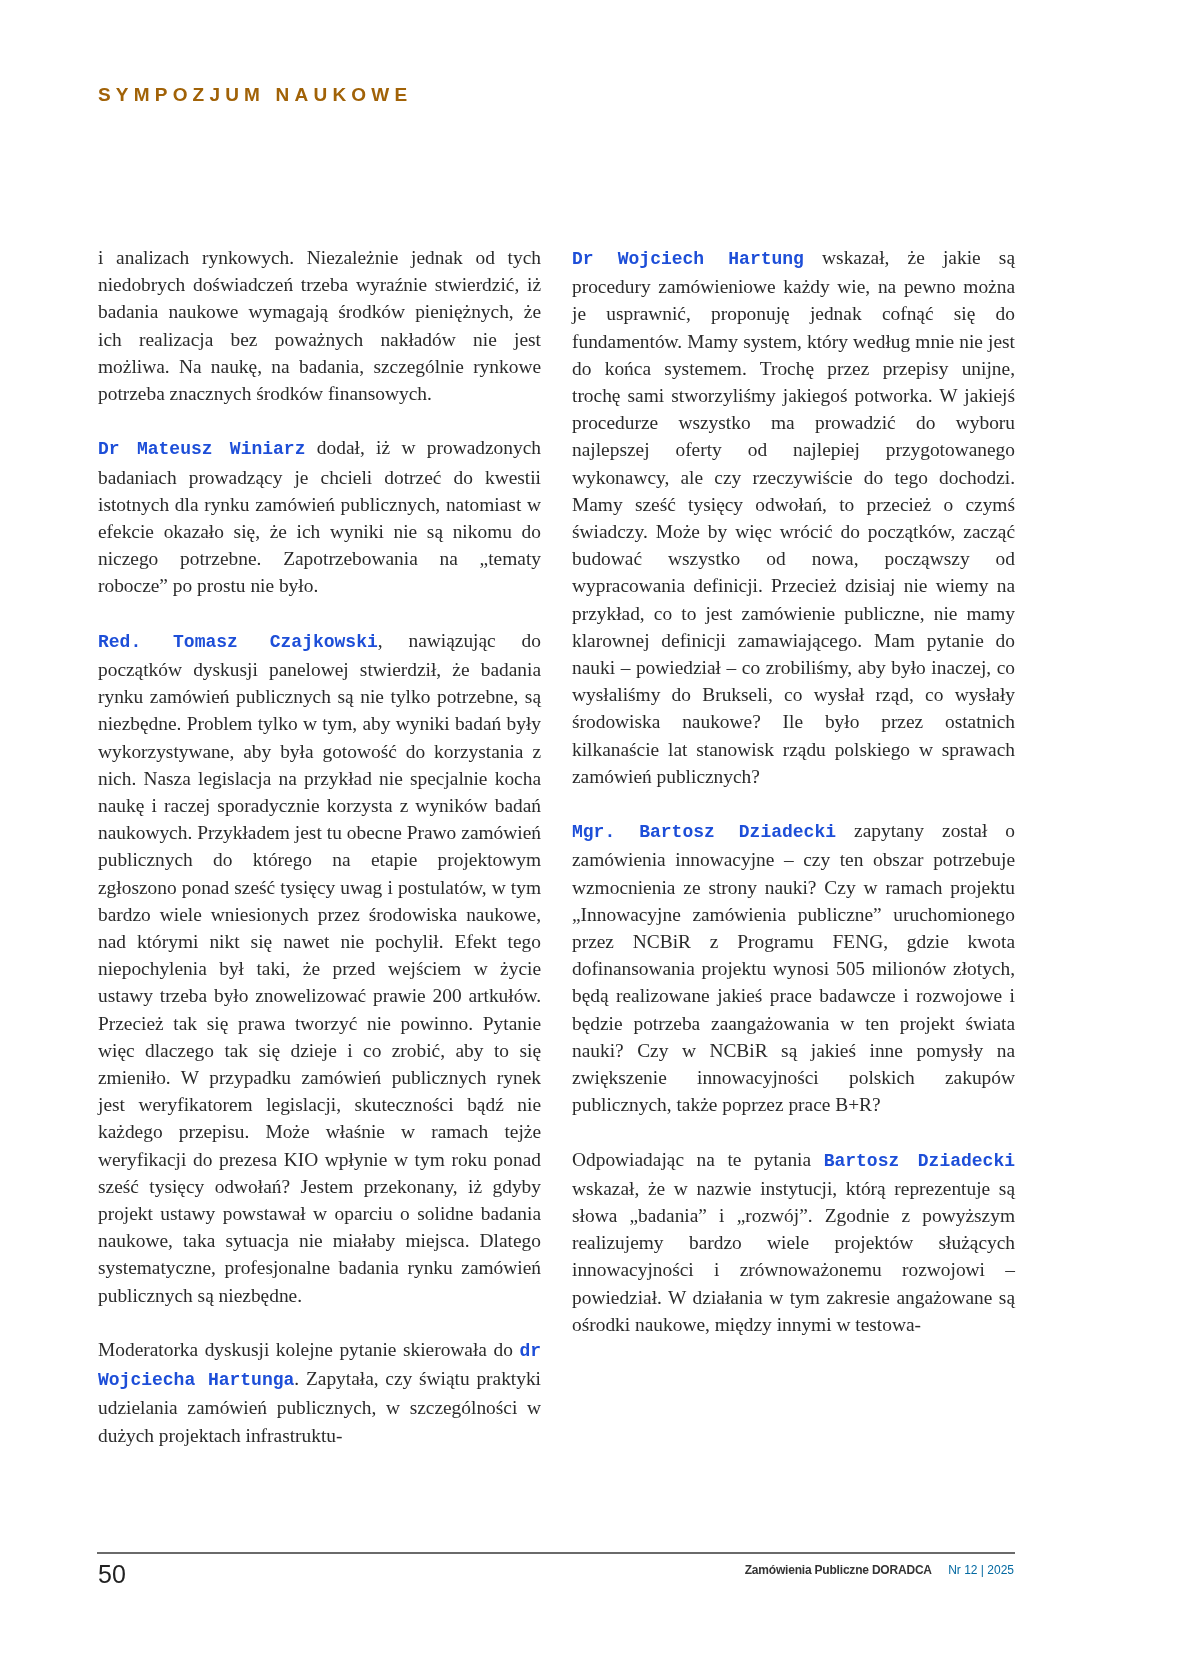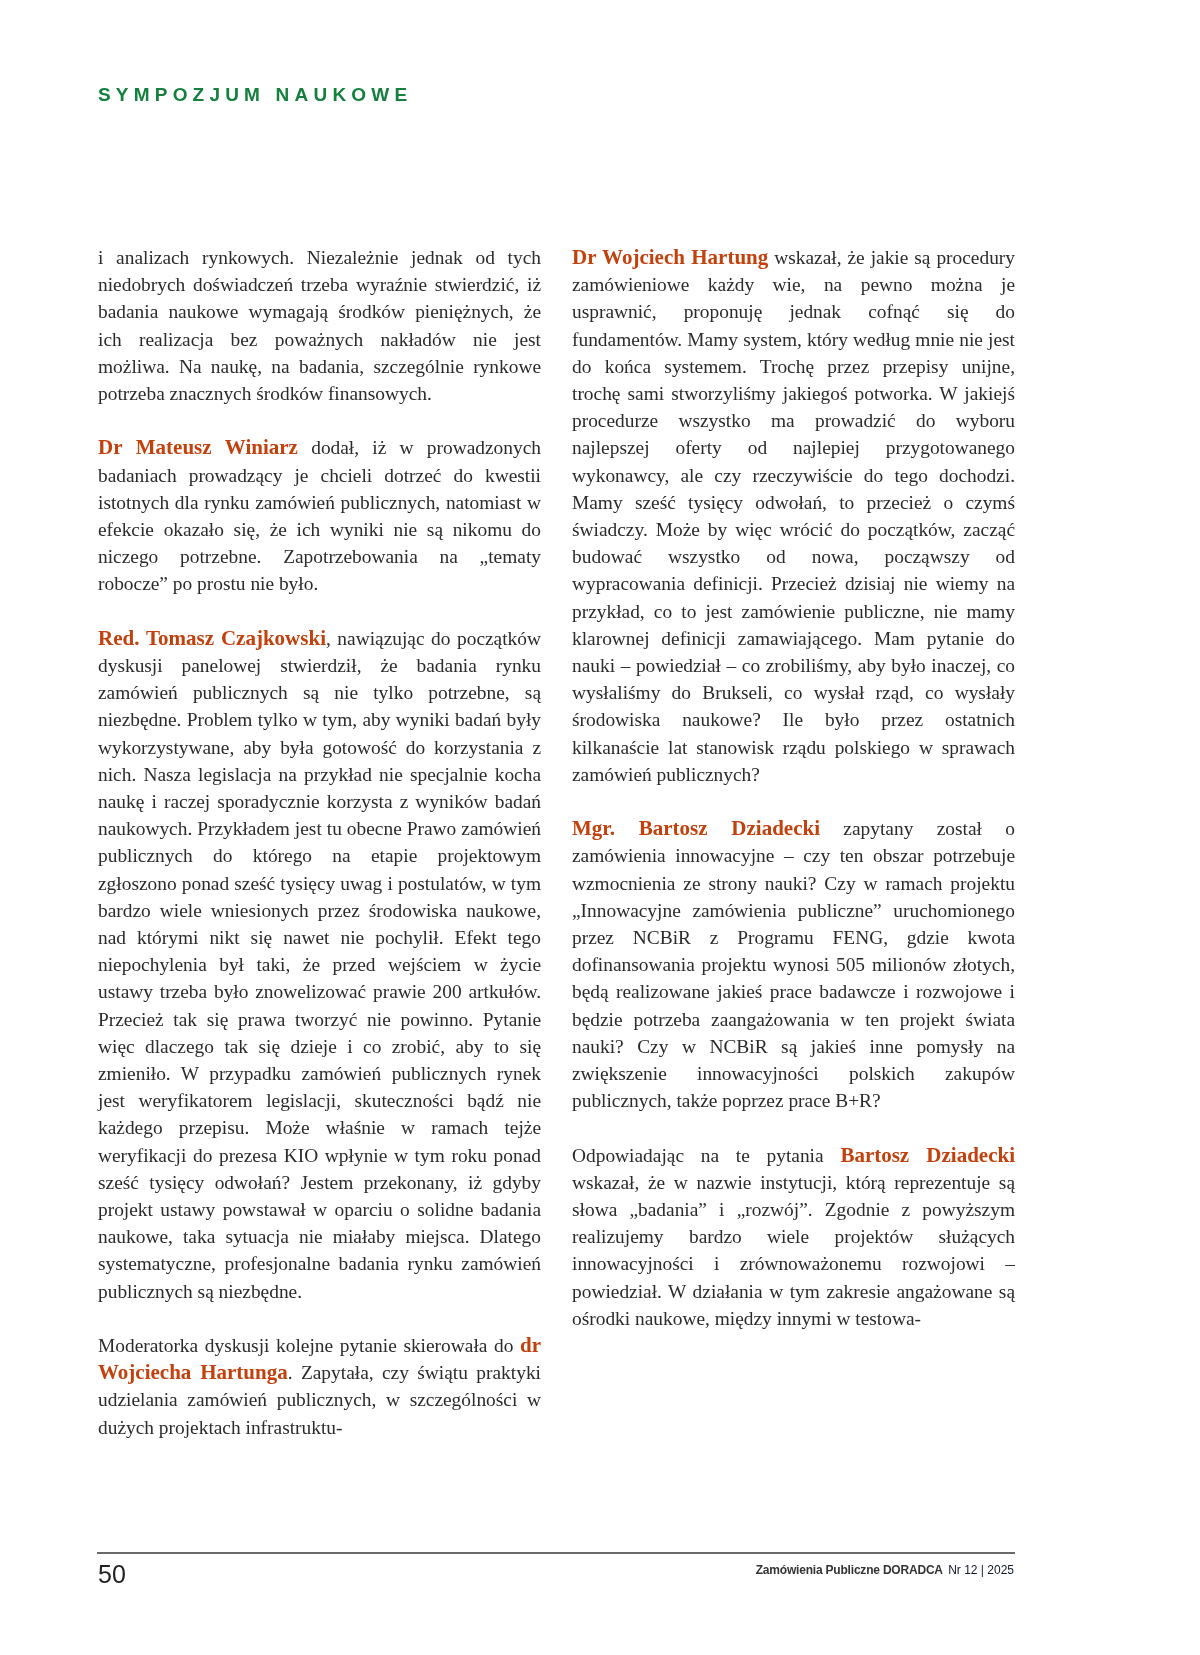--- a/index.html
+++ b/index.html
@@ -1,49 +1,49 @@
 <!DOCTYPE html>
 <html><head>
 <meta charset="utf-8">
 <style>
   html, body { margin: 0; padding: 0; background: #ffffff; }
   body { width: 1200px; height: 1655px; position: relative; overflow: hidden; }
   .section-title {
     position: absolute; left: 98px; top: 84px;
     font-family: "Liberation Sans", sans-serif; font-weight: bold;
-    font-size: 19px; letter-spacing: 5.2px; color: #15803d; text-align: right;
+    font-size: 19px; letter-spacing: 5.2px; color: #a16207; text-align: right;
   }
   .column {
     position: absolute; top: 244px; width: 443px;
     font-family: "Liberation Serif", serif; font-size: 19.4px;
     line-height: 27.2px; color: #2b2b2b; text-align: justify;
     hyphens: manual;
   }
   .col-left { left: 98px; }
   .col-right { left: 572px; }
   .para { margin: 0 0 27.2px 0; }
   .name {
-    font-family: Liberation Serif, serif; font-weight: bold;
-    font-size: 21px; color: #c2410c;
+    font-family: Liberation Mono, monospace; font-weight: bold;
+    font-size: 18px; color: #1d4ed8;
   }
   .footer-rule {
     position: absolute; left: 97px; top: 1552px; width: 918px;
     height: 2px; background: #6a6a6a;
   }
   .page-number {
     position: absolute; left: 98px; top: 1560px;
     font-family: "Liberation Sans", sans-serif; font-size: 25px; color: #222;
   }
   .footer-pub {
     position: absolute; right: 186px; top: 1563px;
     font-family: "Liberation Sans", sans-serif; font-size: 12px; color: #333;
     white-space: nowrap;
   }
   .footer-pub b { font-weight: bold; letter-spacing: -0.2px; text-align: right; }
-  .footer-pub .issue { color: #0f172a; margin-left: 2px; }
+  .footer-pub .issue { color: #0369a1; margin-left: 13px; }
 </style>
 </head>
 <body>
 
 <div class="section-title">SYMPOZJUM NAUKOWE</div>
 
 <div class="column col-left">
   <p class="para"><span>i analizach rynkowych. Niezależnie jednak od tych niedobrych doświadczeń trzeba wyraźnie stwierdzić, iż badania naukowe wymagają środków pieniężnych, że ich realizacja bez poważnych nakładów nie jest możliwa. Na naukę, na badania, szczególnie rynkowe potrzeba znacznych środków finansowych.</span></p>
   <p class="para"><span class="name">Dr Mateusz Winiarz</span><span> dodał, iż w prowadzonych badaniach prowadzący je chcieli dotrzeć do kwestii istotnych dla rynku zamówień publicznych, natomiast w efekcie okazało się, że ich wyniki nie są nikomu do niczego potrzebne. Zapotrzebowania na „tematy robocze” po prostu nie było.</span></p>
   <p class="para"><span class="name">Red. Tomasz Czajkowski</span><span>, nawiązując do początków dyskusji panelowej stwierdził, że badania rynku zamówień publicznych są nie tylko potrzebne, są niezbędne. Problem tylko w tym, aby wyniki badań były wykorzystywane, aby była gotowość do korzystania z nich. Nasza legislacja na przykład nie specjalnie kocha naukę i raczej sporadycznie korzysta z wyników badań naukowych. Przykładem jest tu obecne Prawo zamówień publicznych do którego na etapie projektowym zgłoszono ponad sześć tysięcy uwag i postulatów, w tym bardzo wiele wniesionych przez środowiska naukowe, nad którymi nikt się nawet nie pochylił. Efekt tego niepochylenia był taki, że przed wejściem w życie ustawy trzeba było znowelizować prawie 200 artkułów. Przecież tak się prawa tworzyć nie powinno. Pytanie więc dlaczego tak się dzieje i co zrobić, aby to się zmieniło. W przypadku zamówień publicznych rynek jest weryfikatorem legislacji, skuteczności bądź nie każdego przepisu. Może właśnie w ramach tejże weryfikacji do prezesa KIO wpłynie w tym roku ponad sześć tysięcy odwołań? Jestem przekonany, iż gdyby projekt ustawy powstawał w oparciu o solidne badania naukowe, taka sytuacja nie miałaby miejsca. Dlatego systematyczne, profesjonalne badania rynku zamówień publicznych są niezbędne.</span></p>

